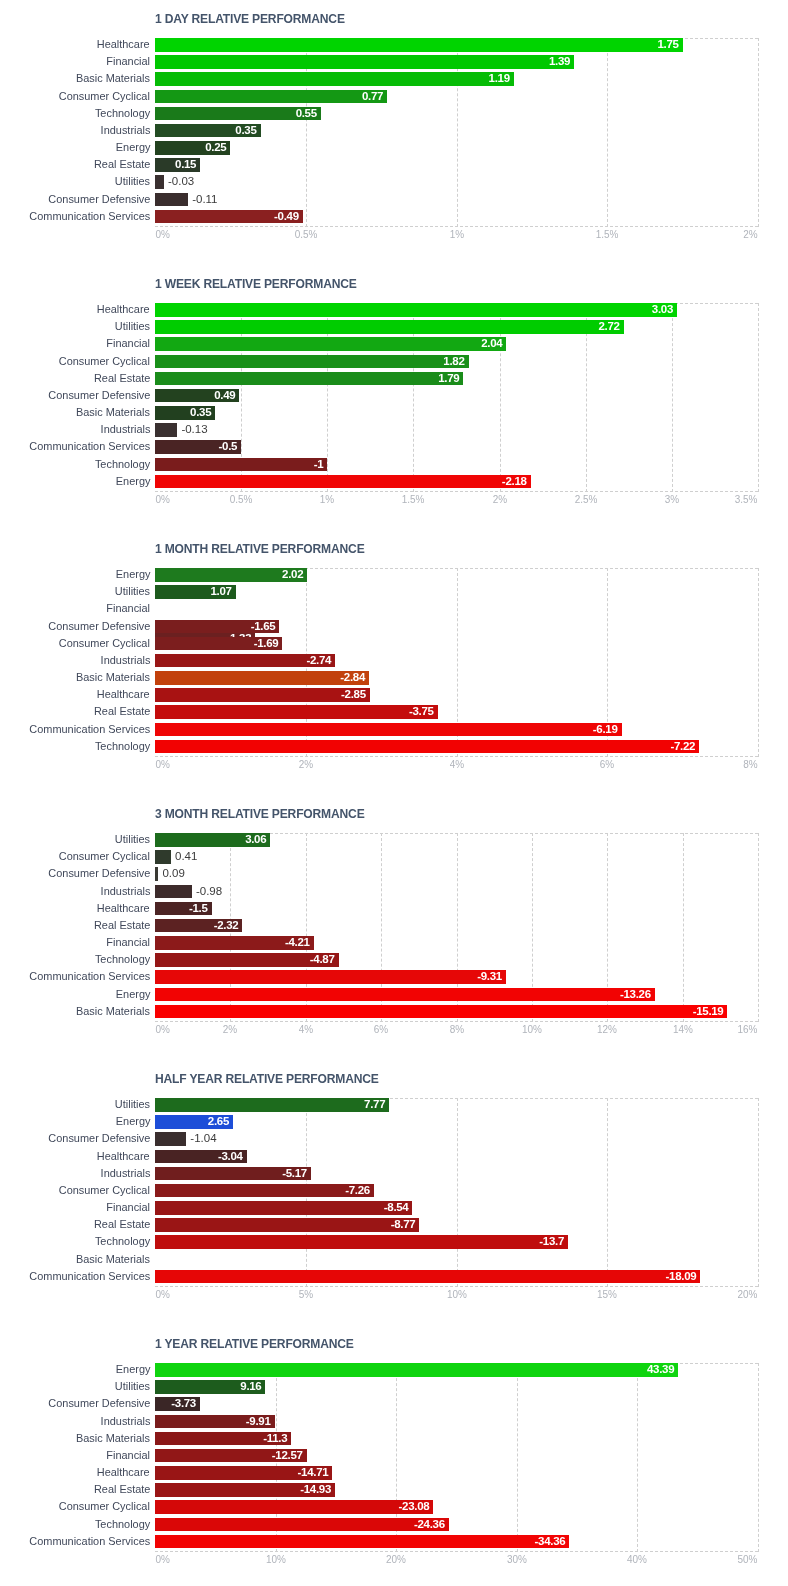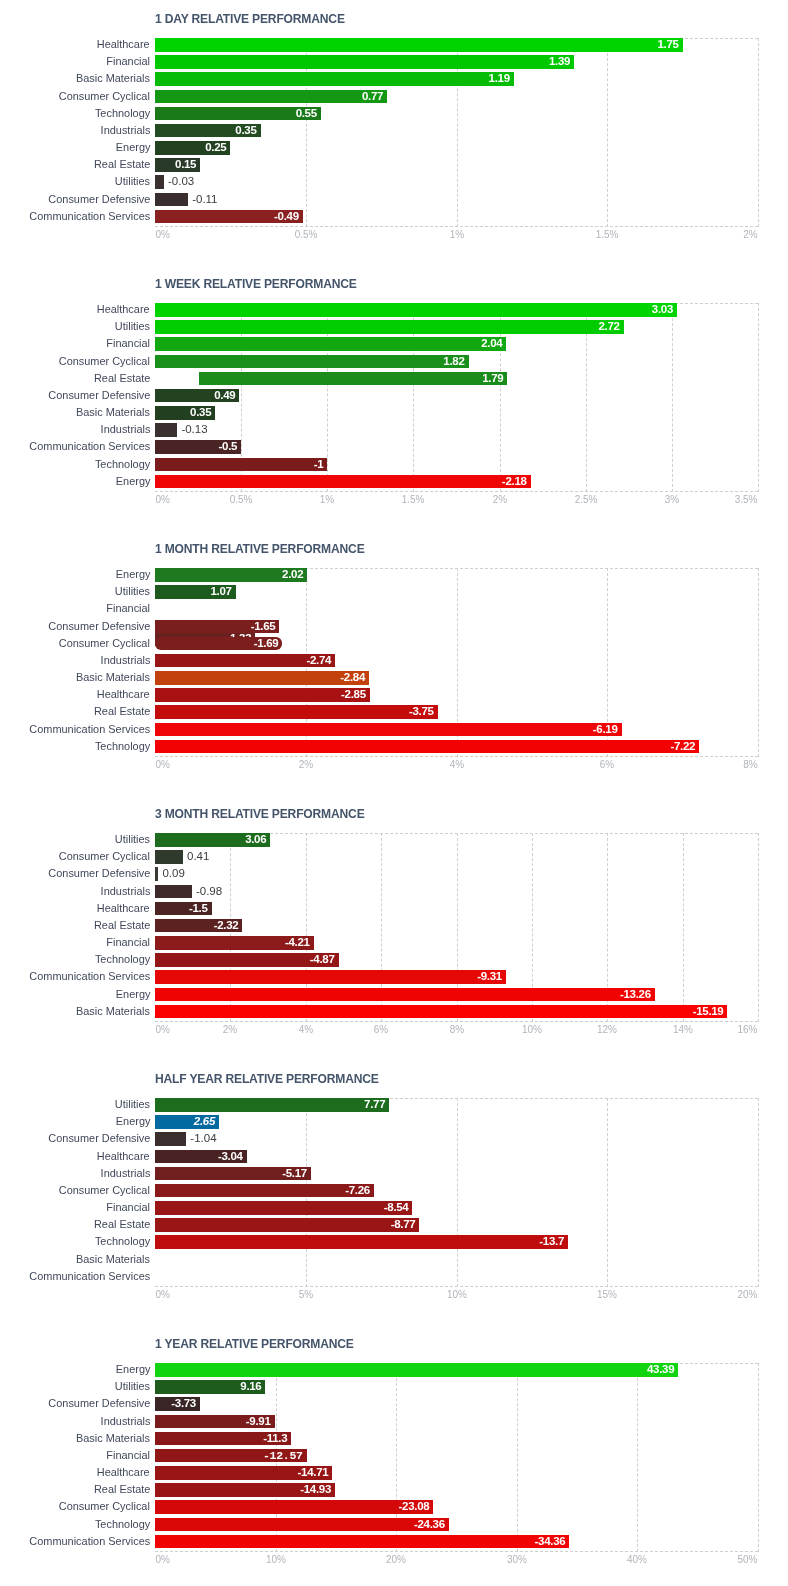--- a/index.html
+++ b/index.html
@@ -269,21 +269,21 @@
             </div>
           </div>
           <div class="row">
             <div class="row-label">Consumer Cyclical</div>
             <div class="bar" style="width: 313.56px; background: rgb(25, 144, 25);">
               <div class="bar-value inside">1.82</div>
             </div>
           </div>
           <div class="row">
             <div class="row-label">Real Estate</div>
-            <div class="bar" style="width: 308.391px; background: rgb(26, 140, 26); margin-left: 44px;">
+            <div class="bar" style="width: 308.391px; background: rgb(26, 140, 26);">
               <div class="bar-value inside">1.79</div>
             </div>
           </div>
           <div class="row">
             <div class="row-label">Consumer Defensive</div>
             <div class="bar" style="width: 84.42px; background: rgb(35, 66, 31);">
               <div class="bar-value inside">0.49</div>
             </div>
           </div>
           <div class="row">
@@ -360,21 +360,21 @@
             </div>
           </div>
           <div class="row">
             <div class="row-label">Consumer Defensive</div>
             <div class="bar" style="width: 124.369px; background: rgb(122, 30, 30);">
               <div class="bar-value inside">-1.65</div>
             </div>
           </div>
           <div class="row">
             <div class="row-label">Consumer Cyclical</div>
-            <div class="bar" style="width: 127.384px; background: rgb(124, 30, 30); border-radius: 6px;">
+            <div class="bar" style="width: 127.384px; background: rgb(124, 30, 30);">
               <div class="bar-value inside">-1.69</div>
             </div>
           </div>
           <div class="row">
             <div class="row-label">Industrials</div>
             <div class="bar" style="width: 180.146px; background: rgb(153, 22, 22);">
               <div class="bar-value inside">-2.74</div>
             </div>
           </div>
           <div class="row">
@@ -434,21 +434,21 @@
         </div>
         <div class="rows">
           <div class="row">
             <div class="row-label">Utilities</div>
             <div class="bar" style="width: 115.324px; background: rgb(29, 107, 29);">
               <div class="bar-value inside">3.06</div>
             </div>
           </div>
           <div class="row">
             <div class="row-label">Consumer Cyclical</div>
-            <div class="bar" style="width: 28px; background: rgb(47, 58, 44);">
+            <div class="bar" style="width: 16px; background: rgb(47, 58, 44);">
               <div class="bar-value outside">0.41</div>
             </div>
           </div>
           <div class="row">
             <div class="row-label">Consumer Defensive</div>
             <div class="bar" style="width: 3.39187px; background: rgb(58, 58, 52);">
               <div class="bar-value outside">0.09</div>
             </div>
           </div>
           <div class="row">
@@ -526,21 +526,21 @@
         </div>
         <div class="rows">
           <div class="row">
             <div class="row-label">Utilities</div>
             <div class="bar" style="width: 234.265px; background: rgb(29, 107, 29);">
               <div class="bar-value inside">7.77</div>
             </div>
           </div>
           <div class="row">
             <div class="row-label">Energy</div>
-            <div class="bar" style="width: 64px; background: #0369a1; font-style: italic;">
+            <div class="bar" style="width: 78px; background: #1d4ed8;">
               <div class="bar-value inside">2.65</div>
             </div>
           </div>
           <div class="row">
             <div class="row-label">Consumer Defensive</div>
             <div class="bar" style="width: 31.356px; background: rgb(58, 46, 46);">
               <div class="bar-value outside">-1.04</div>
             </div>
           </div>
           <div class="row">
@@ -577,20 +577,23 @@
             <div class="row-label">Technology</div>
             <div class="bar" style="width: 413.055px; background: rgb(191, 13, 13);">
               <div class="bar-value inside">-13.7</div>
             </div>
           </div>
           <div class="row">
             <div class="row-label">Basic Materials</div>
           </div>
           <div class="row">
             <div class="row-label">Communication Services</div>
+            <div class="bar" style="width: 545.413px; background: rgb(230, 6, 6);">
+              <div class="bar-value inside">-18.09</div>
+            </div>
           </div>
         </div>
       </div>
       <div class="xaxis">
         <div class="xtick first" style="left: 0px;">0%</div>
         <div class="xtick" style="left: 150.75px;">5%</div>
         <div class="xtick" style="left: 301.5px;">10%</div>
         <div class="xtick" style="left: 452.25px;">15%</div>
         <div class="xtick lastt" style="left: 603px;">20%</div>
       </div>
@@ -633,21 +636,21 @@
             </div>
           </div>
           <div class="row">
             <div class="row-label">Basic Materials</div>
             <div class="bar" style="width: 136.278px; background: rgb(138, 24, 24);">
               <div class="bar-value inside">-11.3</div>
             </div>
           </div>
           <div class="row">
             <div class="row-label">Financial</div>
-            <div class="bar" style="width: 151.594px; background: rgb(145, 23, 23); font-family: Liberation Mono, monospace;">
+            <div class="bar" style="width: 151.594px; background: rgb(145, 23, 23);">
               <div class="bar-value inside">-12.57</div>
             </div>
           </div>
           <div class="row">
             <div class="row-label">Healthcare</div>
             <div class="bar" style="width: 177.403px; background: rgb(153, 21, 21);">
               <div class="bar-value inside">-14.71</div>
             </div>
           </div>
           <div class="row">

